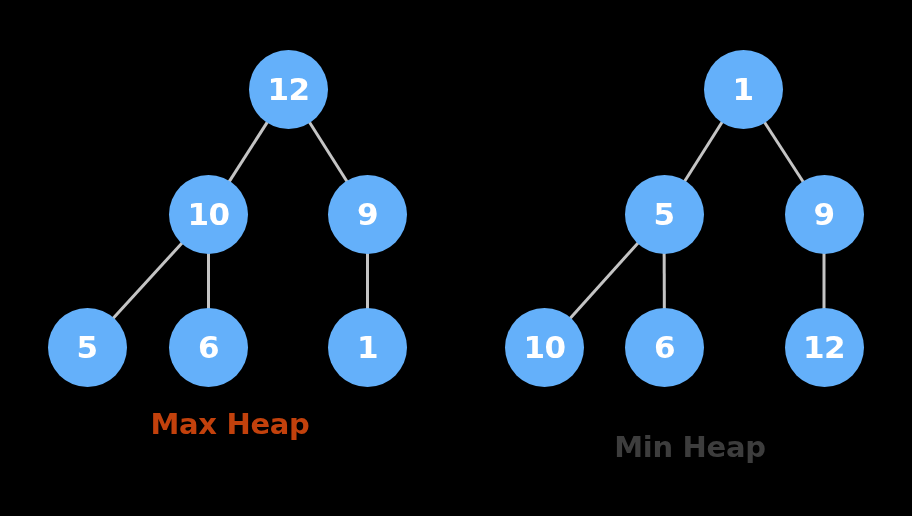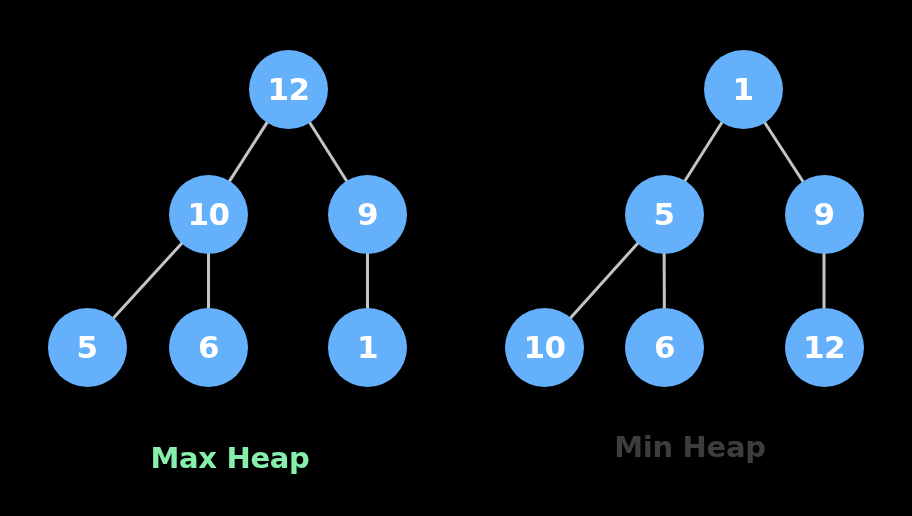--- a/index.html
+++ b/index.html
@@ -103,16 +103,16 @@
         <span>10</span>
       </div>
       <div class="node" style="left: 625px; top: 307.5px; width: 79px; height: 79px; background: rgb(100, 176, 250); color: rgb(255, 255, 255);">
         <span>6</span>
       </div>
       <div class="node" style="left: 784.5px; top: 307.5px; width: 79px; height: 79px; background: rgb(100, 176, 250); color: rgb(255, 255, 255);">
         <span>12</span>
       </div>
     </div>
   <div id="captions-layer">
-      <div class="tree-caption" style="left: 30px; top: 444px; width: 400px; color: #86efac;">Max Heap</div>
+      <div class="tree-caption" style="left: 30px; top: 410px; width: 400px; color: #c2410c;">Max Heap</div>
       <div class="tree-caption" style="left: 490px; top: 433px; width: 400px; color: rgb(61, 61, 61);">Min Heap</div>
     </div>
 </div>
 
 </body></html>

